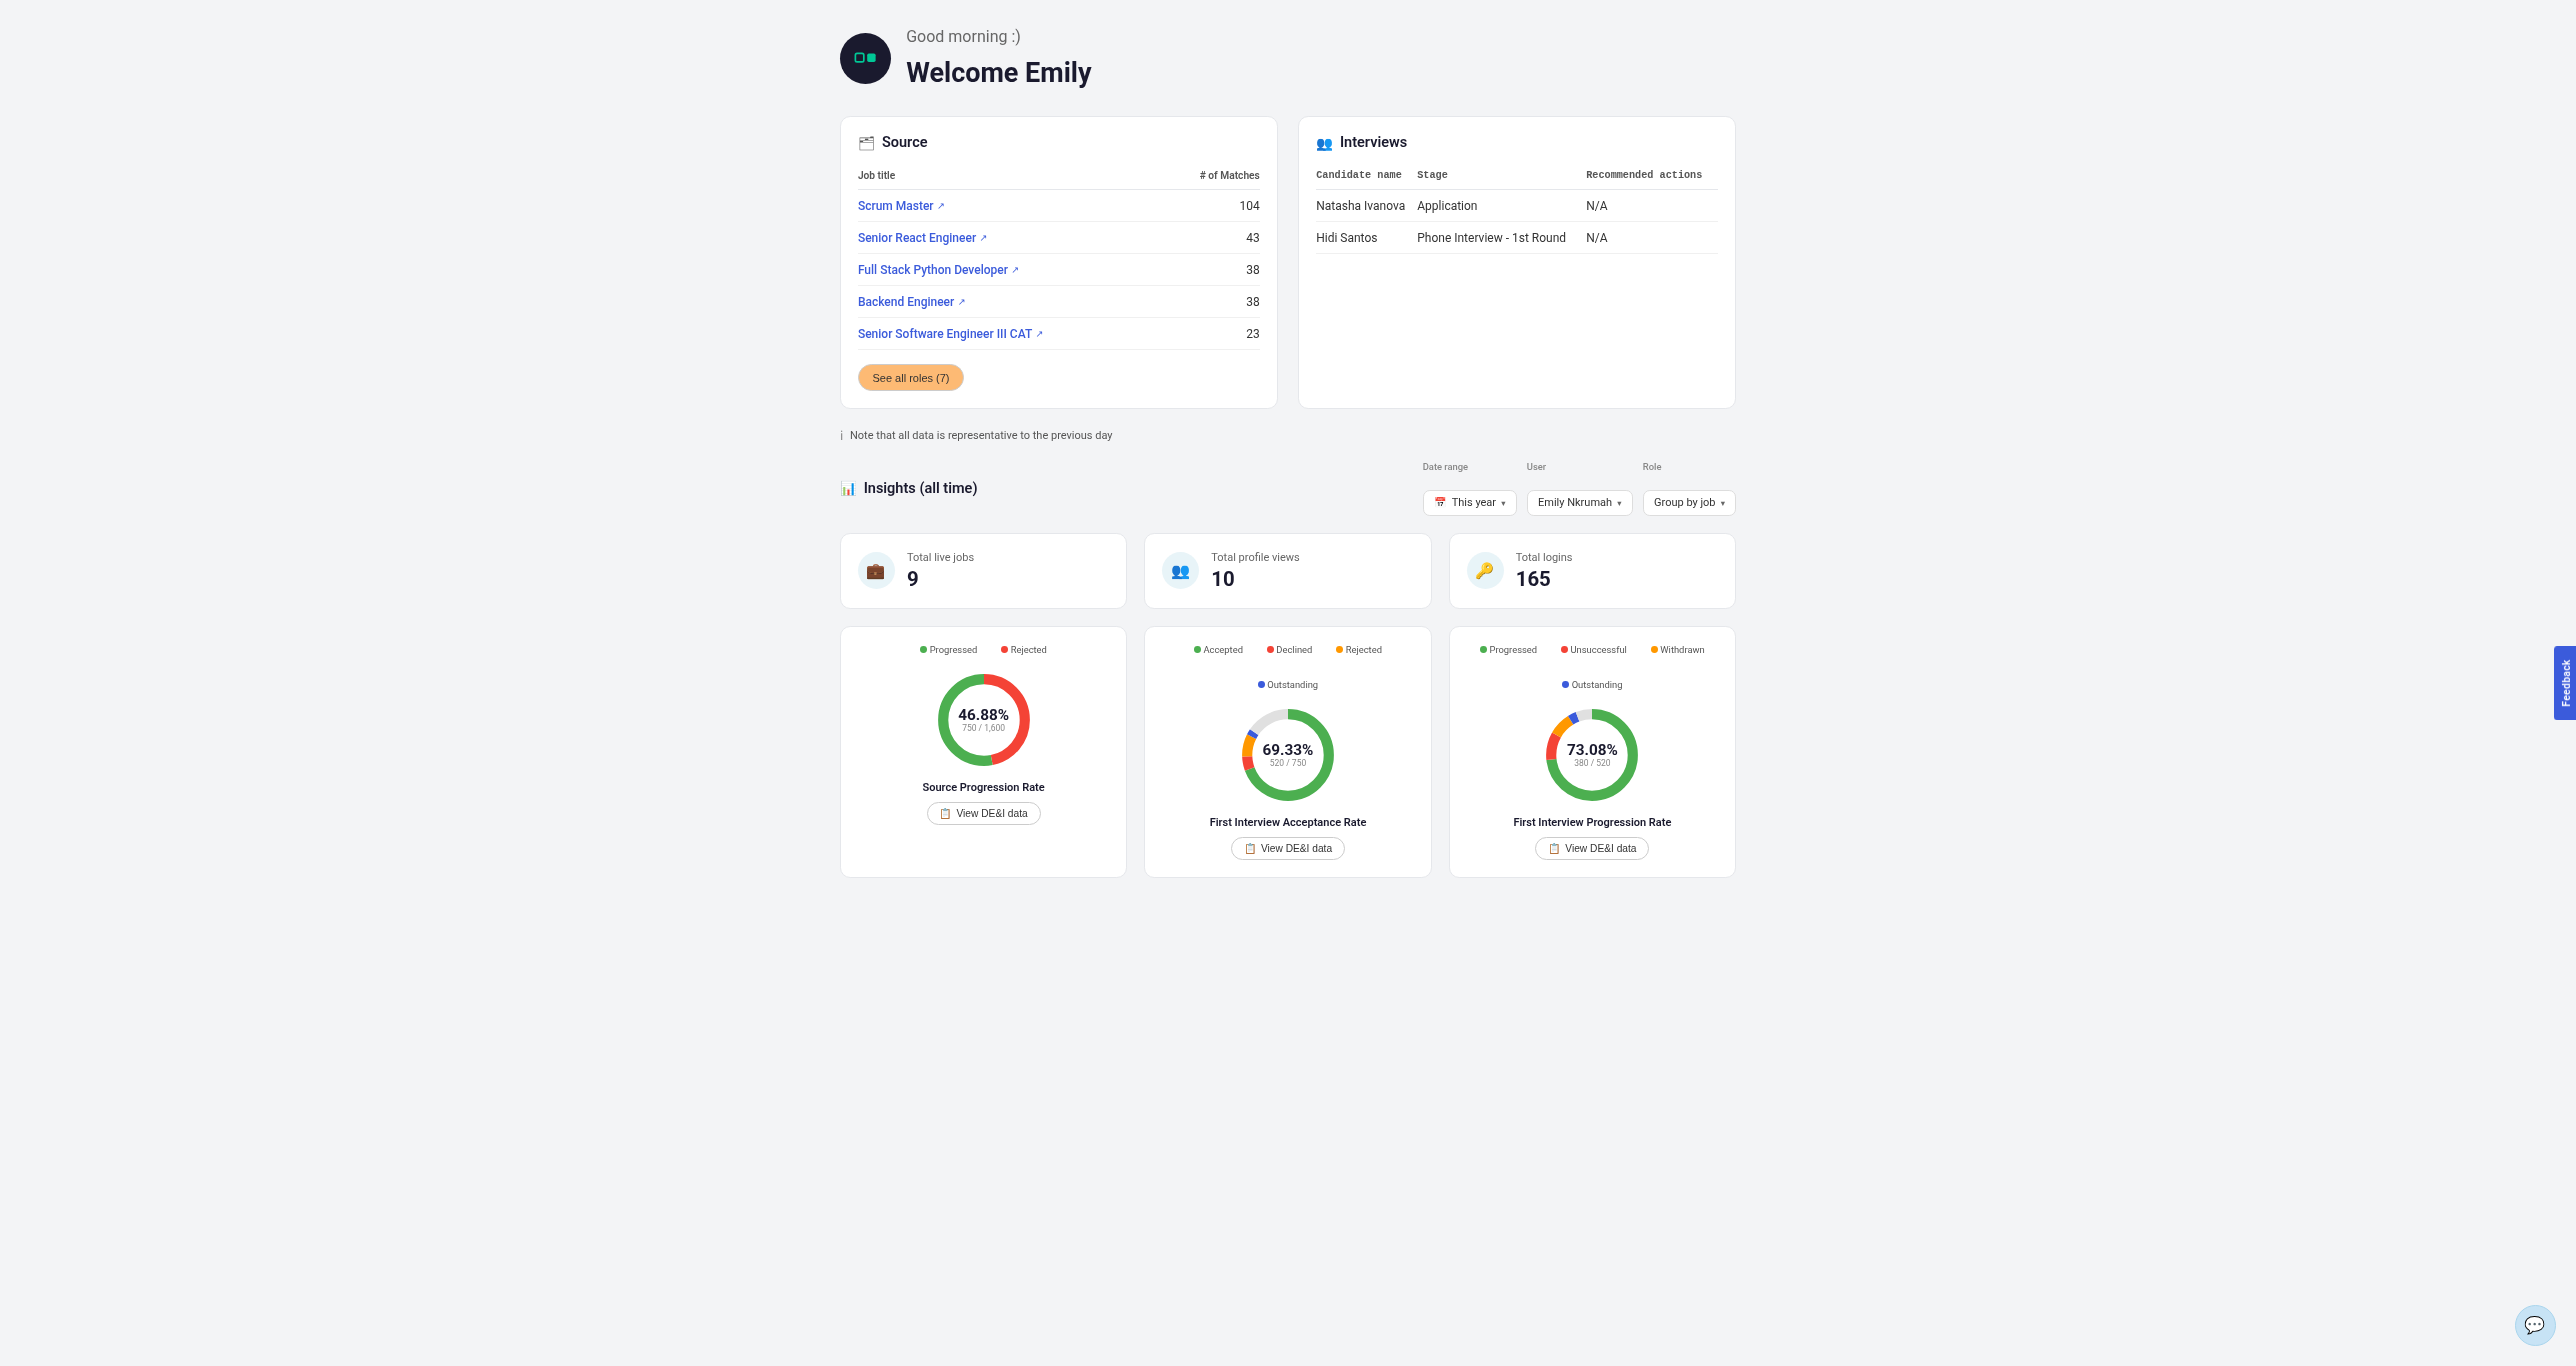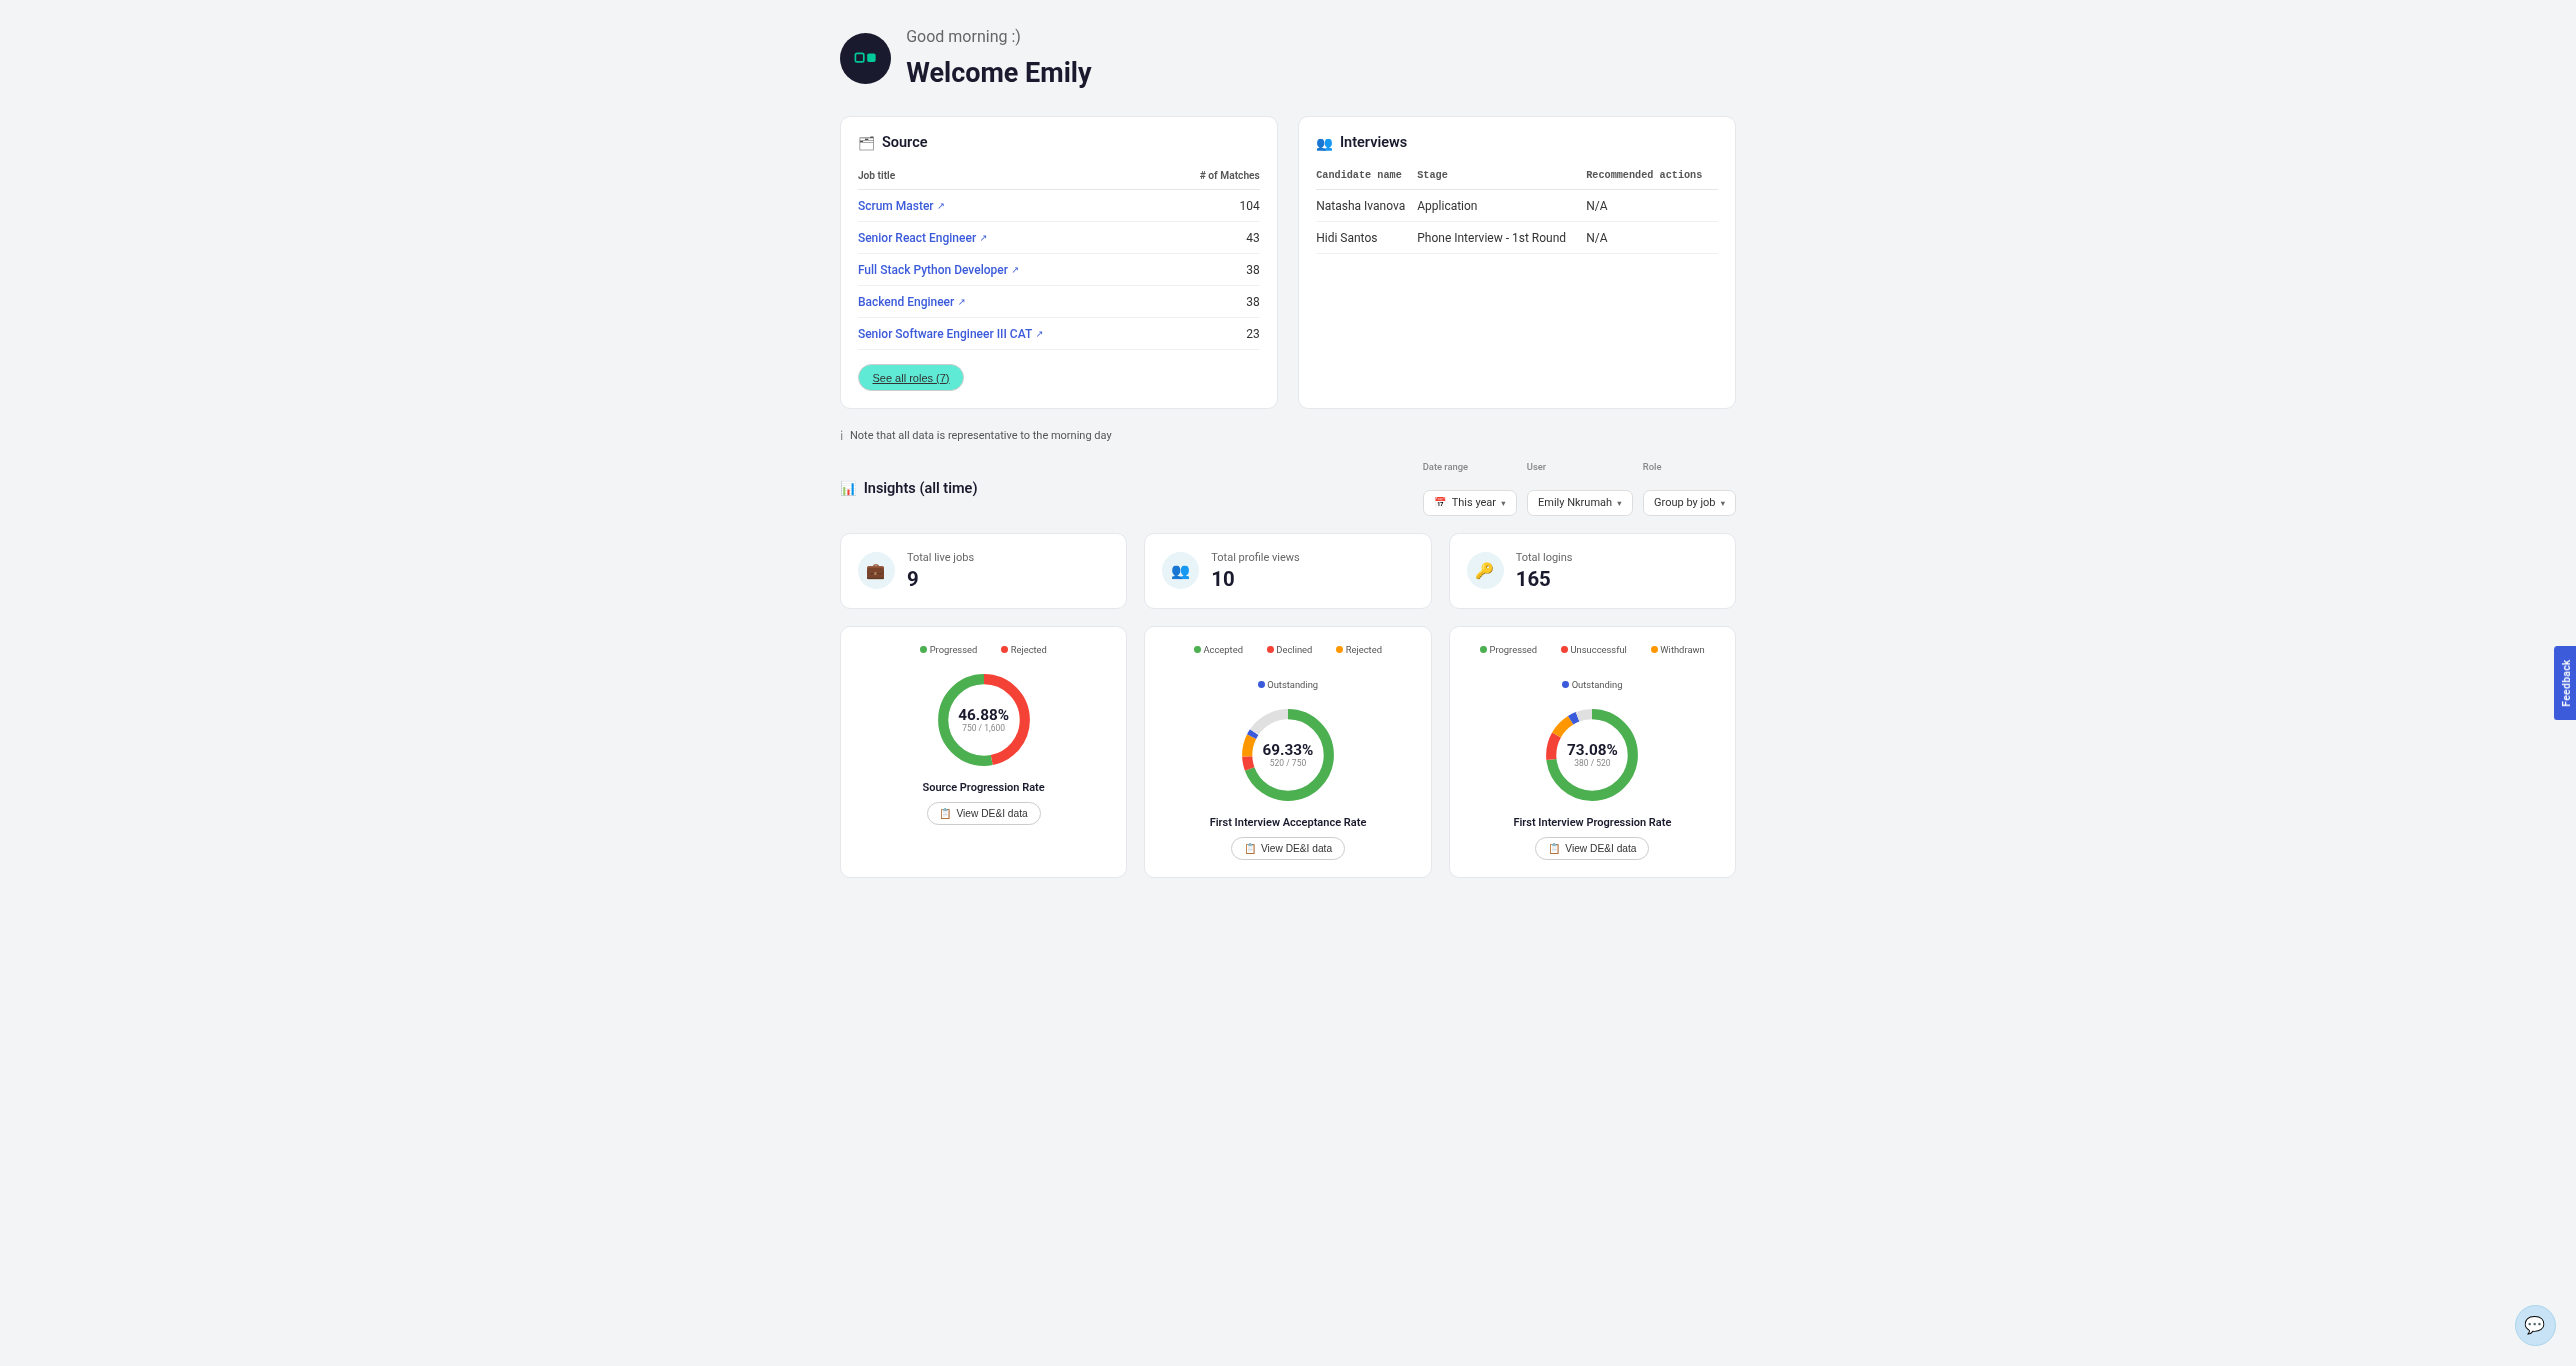--- a/index.html
+++ b/index.html
@@ -101,28 +101,27 @@
       font-weight: 500;
       display: inline-flex;
       align-items: center;
       gap: 3.4px;
     }
     .link-icon { font-size: 9.4px; color: #3b5bdb; }
 
     .see-all-btn {
       margin-top: 13.6px;
       padding: 6.8px 13.6px;
-      background: #5eead4;
+      background: #fdba74;
       border: 0.9px solid #ccc;
       border-radius: 17px;
       font-size: 11px;
       cursor: pointer;
       color: #333;
       font-weight: 500;
-      text-decoration: underline;
     }
 
     
     .interviews-table {
       width: 100%;
       border-collapse: collapse;
     }
     .interviews-table th {
       text-align: left;
       font-size: 10.2px;
@@ -451,21 +450,21 @@
     <td>N/A</td>
   </tr>
           </tbody>
       </table>
     </div>
 
   </div>
 
   <div class="note-bar">
     <span class="info-icon">ℹ</span>
-    <span>Note that all data is representative to the morning day</span>
+    <span>Note that all data is representative to the previous day</span>
   </div>
 
   <div class="insights-header">
     <div class="insights-title-wrap">
       <span>📊</span>
       <span class="insights-title">Insights (all time)</span>
     </div>
     <div class="insights-filters">
       <div class="filter-group">
         <span class="filter-label">Date range</span>

